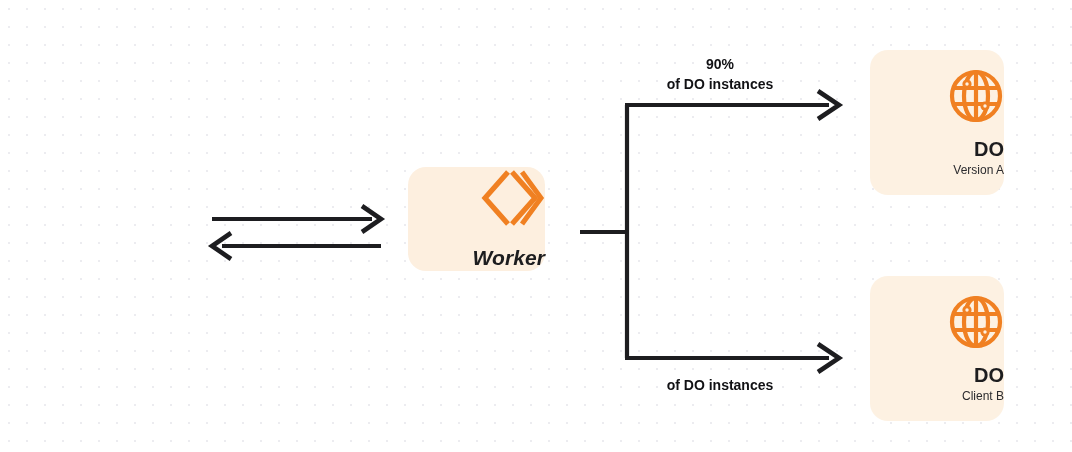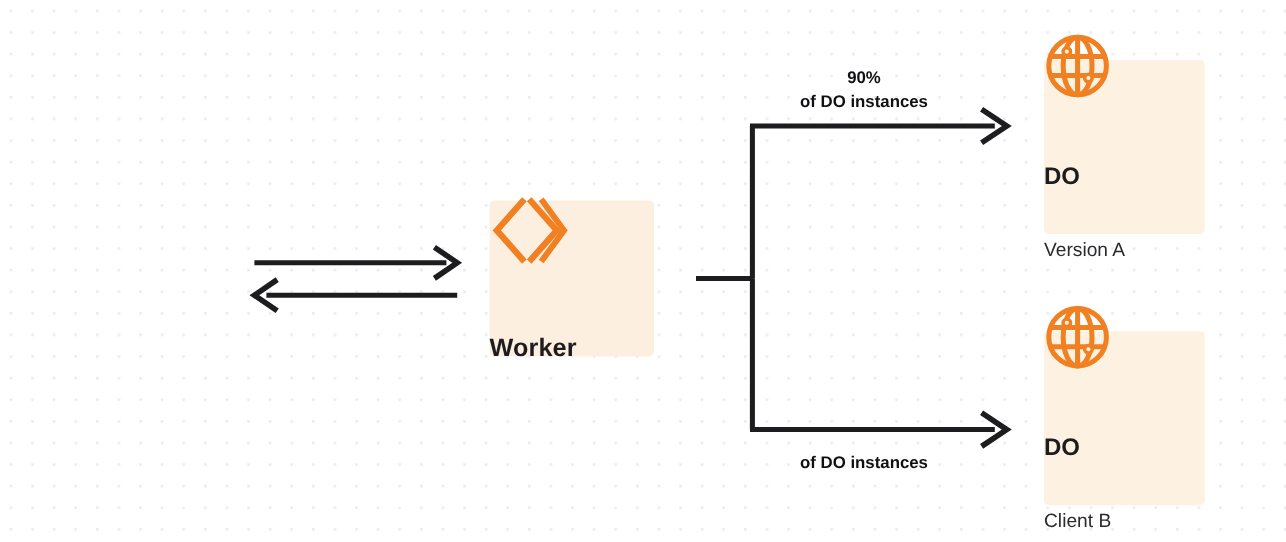--- a/index.html
+++ b/index.html
@@ -19,48 +19,48 @@
     height: 452px;
     background-color: #ffffff;
     background-image: radial-gradient(circle at 1px 1px, #ececf0 1.15px, rgba(255,255,255,0) 1.3px);
     background-size: 18px 18px;
     background-position: 8px 8px;
   }
 
   .node {
     position: absolute;
     box-sizing: border-box;
-    border-radius: 4px;
+    border-radius: 18px;
     display: flex;
     flex-direction: column;
-    align-items: flex-start;
+    align-items: flex-end;
     justify-content: center;
-    gap: 38px;
   }
 
   #client-node {
     left: 42px;
     top: 167px;
     width: 143px;
     height: 133px;
     background-color: #f5f5f7;
   }
   #client-node .node-title {
     font-size: 21px;
     font-weight: 700;
     color: #1d1d1f;
     letter-spacing: 0.1px;
   }
 
   #worker-node {
     left: 408px;
     top: 167px;
     width: 137px;
-    height: 130px;
+    height: 104px;
     background-color: #fdefdf;
+    font-style: italic;
   }
   #worker-node .node-icon {
     margin-bottom: 14px;
   }
   #worker-node .node-title {
     font-size: 21px;
     font-weight: 700;
     color: #1d1d1f;
     letter-spacing: 0.1px;
   }
@@ -74,21 +74,21 @@
   #do-a-node { top: 50px; }
   #do-b-node { top: 276px; }
   .do-node .node-icon { margin-bottom: 10px; }
   .do-node .node-title {
     font-size: 20px;
     font-weight: 700;
     color: #1d1d1f;
     line-height: 1.1;
   }
   .do-node .node-subtitle {
-    font-size: 16px;
+    font-size: 12px;
     font-weight: 400;
     color: #2b2b2e;
     margin-top: 4px;
     line-height: 1.1;
   }
 
   .edge-label {
     position: absolute;
     text-align: center;
     font-size: 14px;

